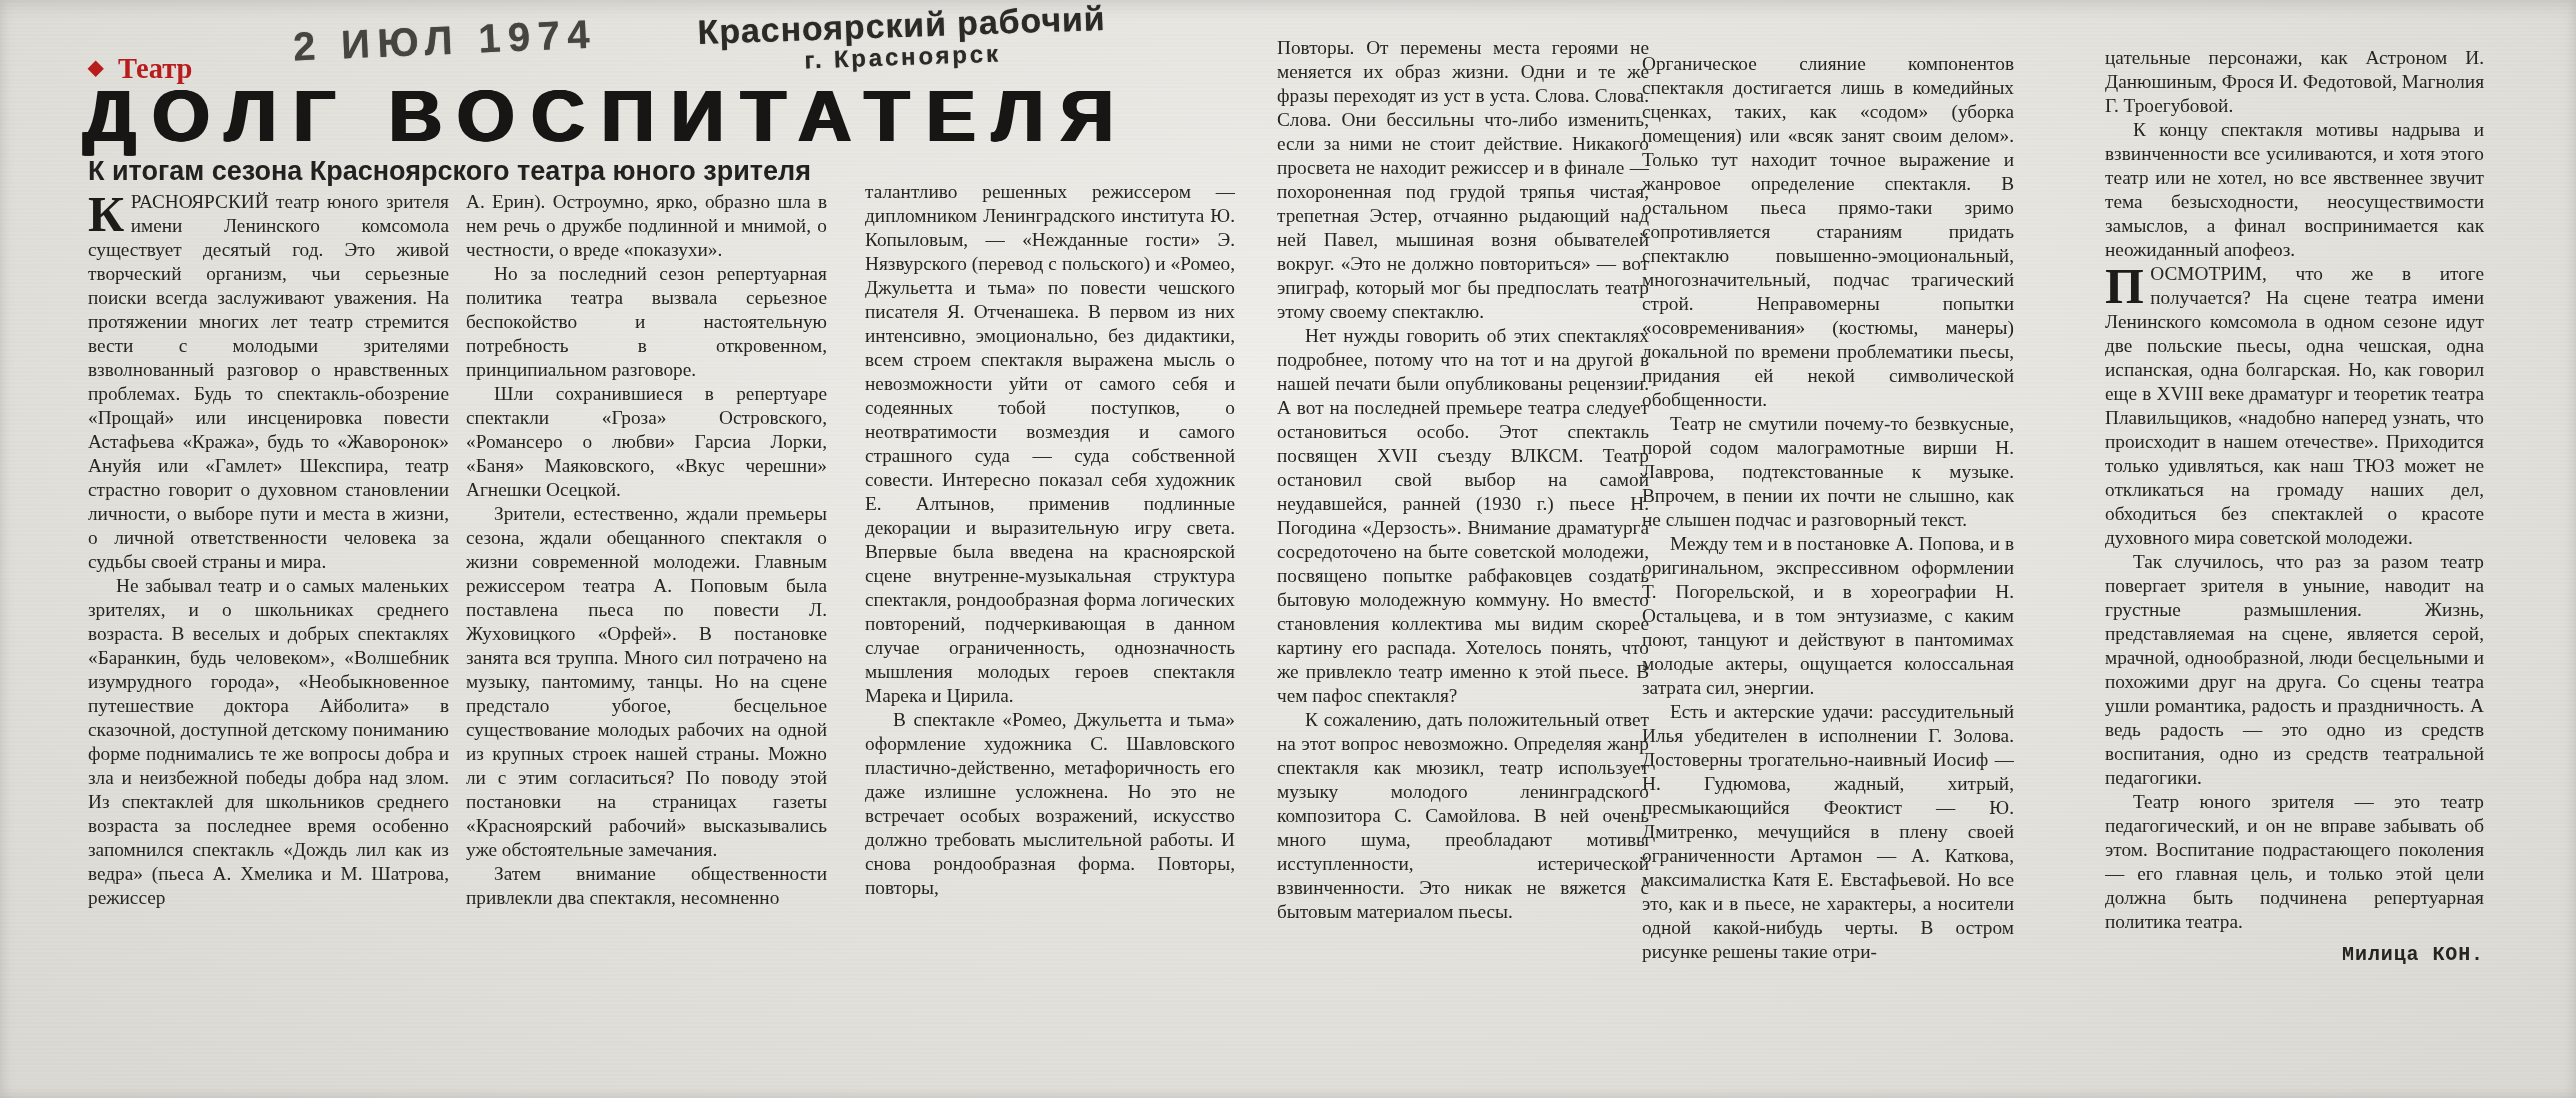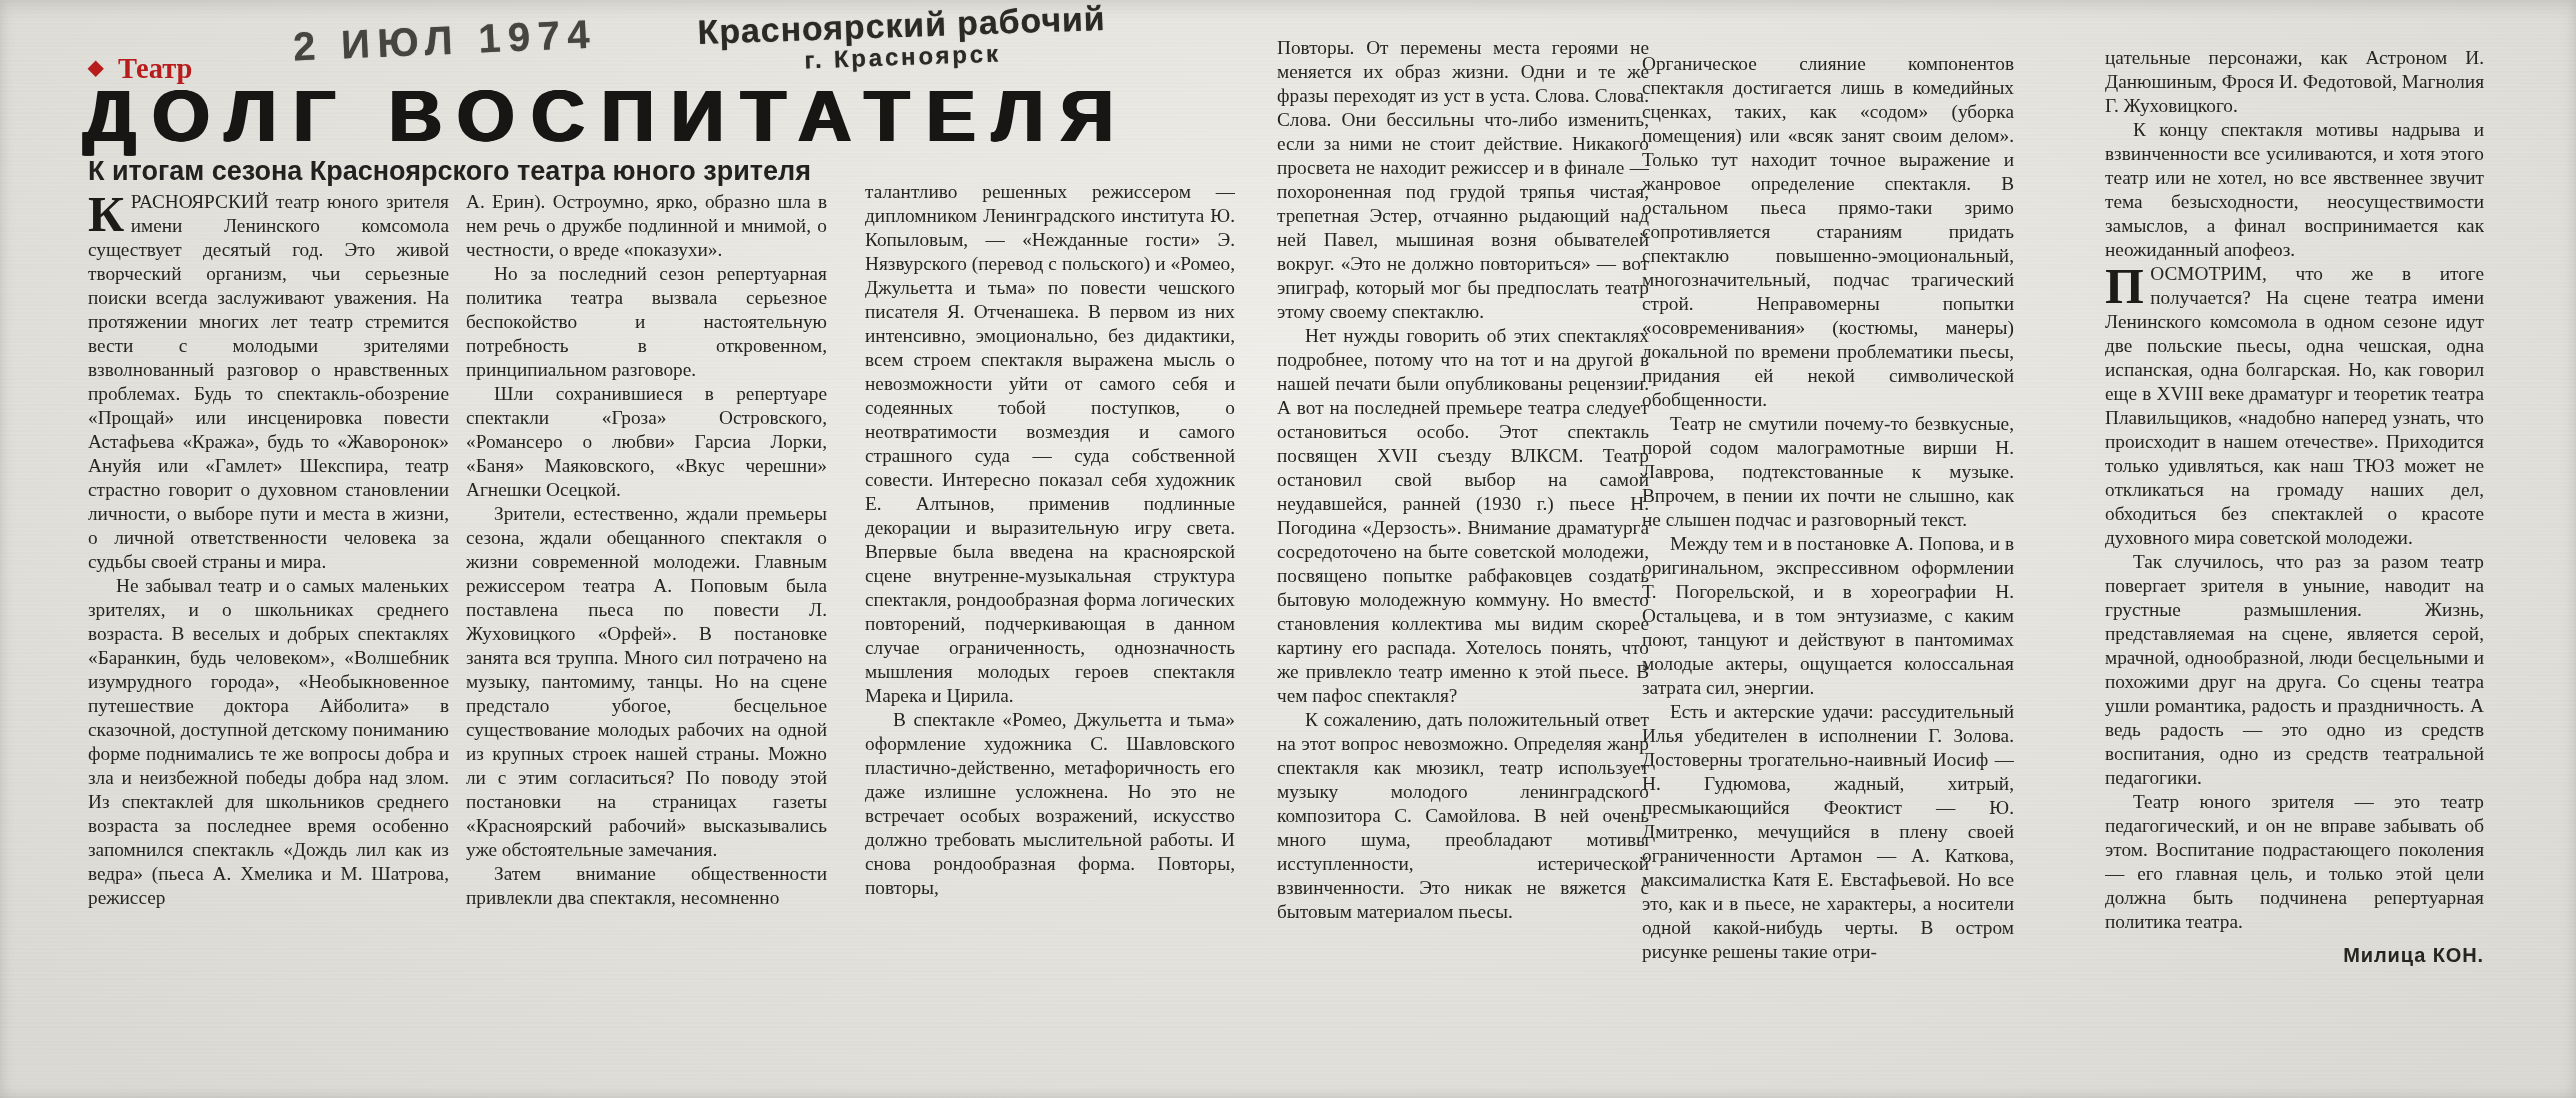--- a/index.html
+++ b/index.html
@@ -61,21 +61,21 @@
     position:absolute;
     font-size:19.3px; line-height:24px;
     text-align:justify; color:#26251f;
     overflow:hidden;
   }
   .col p { text-indent:28px; margin:0; }
   .col p.cont { text-indent:0; }
   .col p.signature {
     text-align:right; font-weight:bold; text-indent:0;
     margin-top:9.2px; letter-spacing:0.9px;
-    font-family:Liberation Sans, sans-serif; font-size:20px;
+    font-family:Liberation Mono, monospace; font-size:20px;
   }
   .dropcap {
     float:left; font-weight:bold; font-size:50px; line-height:42px;
     padding:2.8px 6.4px 0 0; color:#1d1c18;
     font-family:"Liberation Serif", serif;
   }
   #col-1 { left:88px;   top:190px; width:361px; height:903px; }
   #col-2 { left:466px;  top:190px; width:361px; height:903px; }
   #col-3 { left:865px;  top:180px; width:370px; height:913px; }
   #col-4 { left:1277px; top:36px;  width:372px; height:1041px; }
@@ -122,20 +122,20 @@
     <p>Нет нужды говорить об этих спектаклях подробнее, потому что на тот и на другой в нашей печати были опубликованы рецензии. А вот на последней премьере театра следует остановиться особо. Этот спектакль посвящен XVII съезду ВЛКСМ. Театр остановил свой выбор на самой неудавшейся, ранней (1930 г.) пьесе Н. Погодина «Дерзость». Внимание драматурга сосредоточено на быте советской молодежи, посвящено попытке рабфаковцев создать бытовую молодежную коммуну. Но вместо становления коллектива мы видим скорее картину его распада. Хотелось понять, что же привлекло театр именно к этой пьесе. В чем пафос спектакля?</p>
     <p>К сожалению, дать положительный ответ на этот вопрос невозможно. Определяя жанр спектакля как мюзикл, театр использует музыку молодого ленинградского композитора С. Самойлова. В ней очень много шума, преобладают мотивы исступленности, истерической взвинченности. Это никак не вяжется с бытовым материалом пьесы.</p>
   </div>
 <div id="col-5" class="col">
     <p class="cont">Органическое слияние компонентов спектакля достигается лишь в комедийных сценках, таких, как «содом» (уборка помещения) или «всяк занят своим делом». Только тут находит точное выражение и жанровое определение спектакля. В остальном пьеса прямо-таки зримо сопротивляется стараниям придать спектаклю повышенно-эмоциональный, многозначительный, подчас трагический строй. Неправомерны попытки «осовременивания» (костюмы, манеры) локальной по времени проблематики пьесы, придания ей некой символической обобщенности.</p>
     <p>Театр не смутили почему-то безвкусные, порой содом малограмотные вирши Н. Лаврова, подтекстованные к музыке. Впрочем, в пении их почти не слышно, как не слышен подчас и разговорный текст.</p>
     <p>Между тем и в постановке А. Попова, и в оригинальном, экспрессивном оформлении Т. Погорельской, и в хореографии Н. Остальцева, и в том энтузиазме, с каким поют, танцуют и действуют в пантомимах молодые актеры, ощущается колоссальная затрата сил, энергии.</p>
     <p>Есть и актерские удачи: рассудительный Илья убедителен в исполнении Г. Золова. Достоверны трогательно-наивный Иосиф — Н. Гудюмова, жадный, хитрый, пресмыкающийся Феоктист — Ю. Дмитренко, мечущийся в плену своей ограниченности Артамон — А. Каткова, максималистка Катя Е. Евстафьевой. Но все это, как и в пьесе, не характеры, а носители одной какой-нибудь черты. В остром рисунке решены такие отри-</p>
   </div>
 <div id="col-6" class="col">
-    <p class="cont">цательные персонажи, как Астроном И. Данюшиным, Фрося И. Федотовой, Магнолия Г. Жуховицкого.</p>
+    <p class="cont">цательные персонажи, как Астроном И. Данюшиным, Фрося И. Федотовой, Магнолия Г. Троегубовой.</p>
     <p>К концу спектакля мотивы надрыва и взвинченности все усиливаются, и хотя этого театр или не хотел, но все явственнее звучит тема безысходности, неосуществимости замыслов, а финал воспринимается как неожиданный апофеоз.</p>
     <p class="cont"><span class="dropcap">П</span>ОСМОТРИМ, что же в итоге получается? На сцене театра имени Ленинского комсомола в одном сезоне идут две польские пьесы, одна чешская, одна испанская, одна болгарская. Но, как говорил еще в XVIII веке драматург и теоретик театра Плавильщиков, «надобно наперед узнать, что происходит в нашем отечестве». Приходится только удивляться, как наш ТЮЗ может не откликаться на громаду наших дел, обходиться без спектаклей о красоте духовного мира советской молодежи.</p>
     <p>Так случилось, что раз за разом театр повергает зрителя в уныние, наводит на грустные размышления. Жизнь, представляемая на сцене, является серой, мрачной, однообразной, люди бесцельными и похожими друг на друга. Со сцены театра ушли романтика, радость и праздничность. А ведь радость — это одно из средств воспитания, одно из средств театральной педагогики.</p>
     <p>Театр юного зрителя — это театр педагогический, и он не вправе забывать об этом. Воспитание подрастающего поколения — его главная цель, и только этой цели должна быть подчинена репертуарная политика театра.</p>
     <p class="signature">Милица КОН.</p>
   </div>
 
 
 </body></html>

